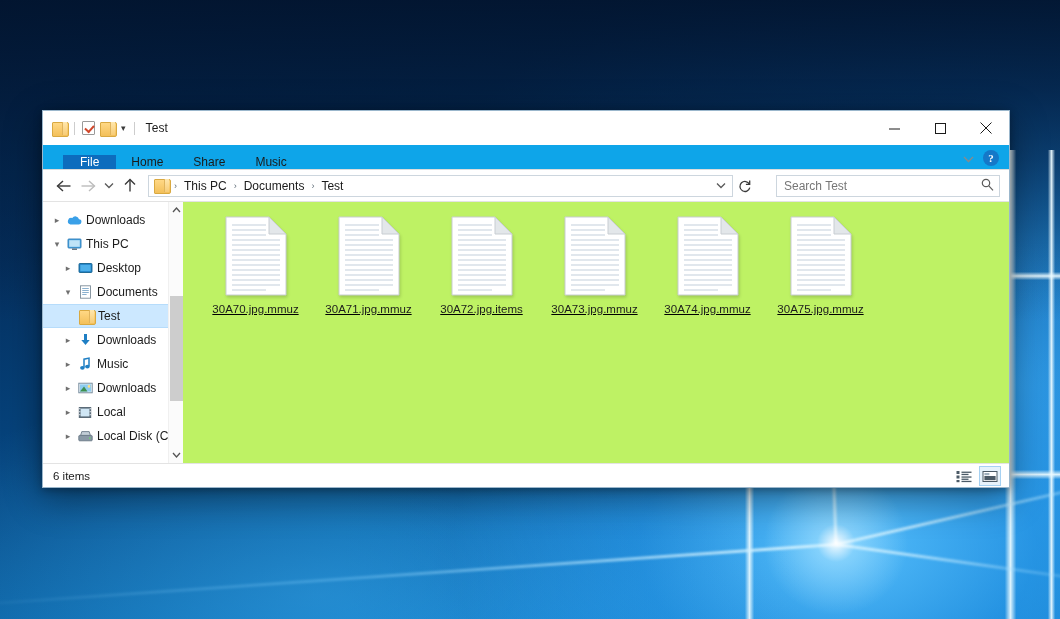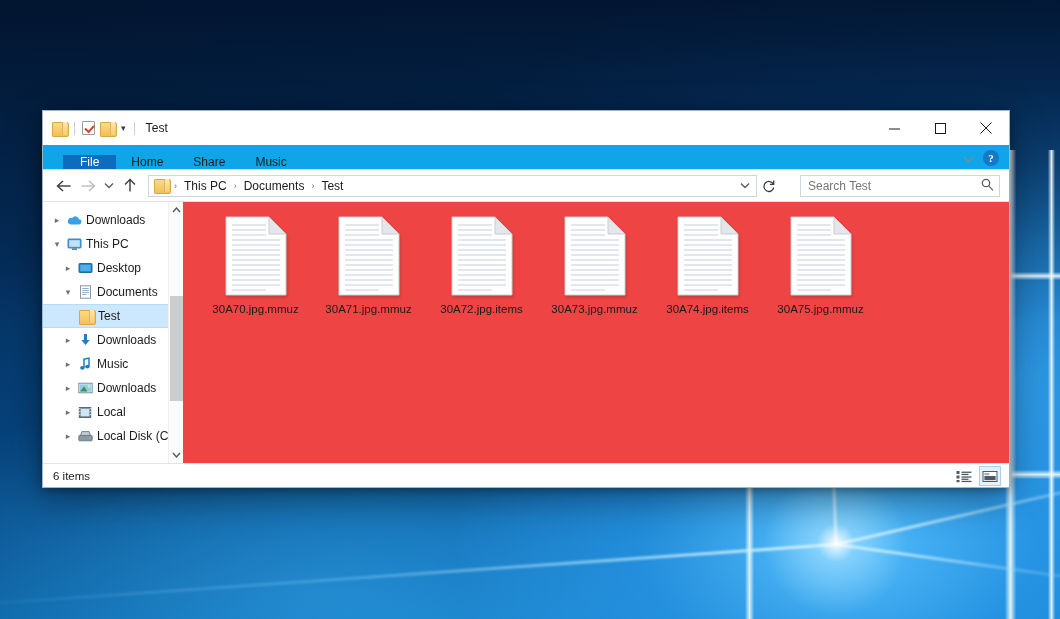--- a/index.html
+++ b/index.html
@@ -129,21 +129,21 @@
   .breadcrumb {
     flex: 1; height: 22px; margin-left: 6px; border: 1px solid #cdd6de; background: #fff;
     display: flex; align-items: center; padding: 0 3px 0 5px; min-width: 0;
   }
   .crumb { font-size: 12px; color: #1b1b1b; padding: 0 3px; white-space: nowrap; }
   .crumb-sep { font-size: 9px; color: #5d6b76; padding: 0 4px; }
   .crumb-folder { margin-right: 1px; }
   .bc-right { margin-left: auto; display: flex; align-items: center; gap: 2px; }
   .bc-ico { width: 17px; height: 20px; display: flex; align-items: center; justify-content: center; }
   .searchbox {
-    width: 200px; height: 22px; border: 1px solid #cdd6de; background: #fff;
+    width: 224px; height: 22px; border: 1px solid #cdd6de; background: #fff;
     display: flex; align-items: center; padding: 0 5px 0 7px; margin-left: 19px;
   }
   .searchbox .ph { font-size: 12px; color: #767676; flex: 1; }
 
   
   .body { flex: 1; display: flex; min-height: 0; background: #fff; }
 
   
   .sidebar {
     width: 140px; background: #fff; position: relative; overflow: hidden; flex: none;
@@ -162,21 +162,21 @@
   .sb-scroll {
     position: absolute; right: 0; top: 0; width: 15px; height: 100%;
     background: #fbfbfb; border-left: 1px solid #f0f0f0;
     display: flex; flex-direction: column; align-items: center;
   }
   .sb-arrow { height: 16px; display: flex; align-items: center; justify-content: center; font-size: 8px; color: #606060; }
   .sb-track { flex: 1; width: 15px; position: relative; }
   .sb-thumb { position: absolute; left: 1px; width: 13px; background: #cdcdcd; border-radius: 0; }
 
   
-  .content { flex: 1; background: #ef4444; position: relative; overflow: hidden; }
+  .content { flex: 1; background: #bef264; position: relative; overflow: hidden; text-decoration: underline; }
   .grid { display: flex; flex-wrap: wrap; padding: 12px 0 0 16px; gap: 0; }
   .fitem {
     width: 113px; display: flex; flex-direction: column; align-items: center;
     padding-top: 2px;
   }
   .ficon {
     width: 66px; height: 80px; position: relative; margin-bottom: 7px;
     filter: drop-shadow(1.5px 2px 1.5px rgba(0,0,0,0.16));
   }
   .flabel {
@@ -590,21 +590,21 @@
                     <line x1="9" y1="44" x2="57" y2="44"></line>
                     <line x1="9" y1="49" x2="57" y2="49"></line>
                   <line x1="9" y1="54" x2="57" y2="54"></line>
                     <line x1="9" y1="59" x2="57" y2="59"></line>
                     <line x1="9" y1="64" x2="57" y2="64"></line>
                   <line x1="9" y1="69" x2="57" y2="69"></line>
                     <line x1="9" y1="74" x2="43" y2="74"></line>
                 </g>
               </svg>
             </div>
-            <div class="flabel">30A74.jpg.items</div>
+            <div class="flabel">30A74.jpg.mmuz</div>
           </div>
 
           <div class="fitem">
             <div class="ficon">
               <svg width="66" height="80" viewBox="0 0 66 80">
                 <path d="M3 1 H46 L63 18 V79 H3 Z" fill="#ffffff" stroke="#c8cdd2" stroke-width="1"></path>
                 <path d="M46 1 L63 18 H46 Z" fill="#e3e7ea" stroke="#c8cdd2" stroke-width="1"></path>
                 <g stroke="#c3cfdb" stroke-width="1.1">
                   <line x1="9" y1="9" x2="43" y2="9"></line>
                     <line x1="9" y1="14" x2="43" y2="14"></line>

